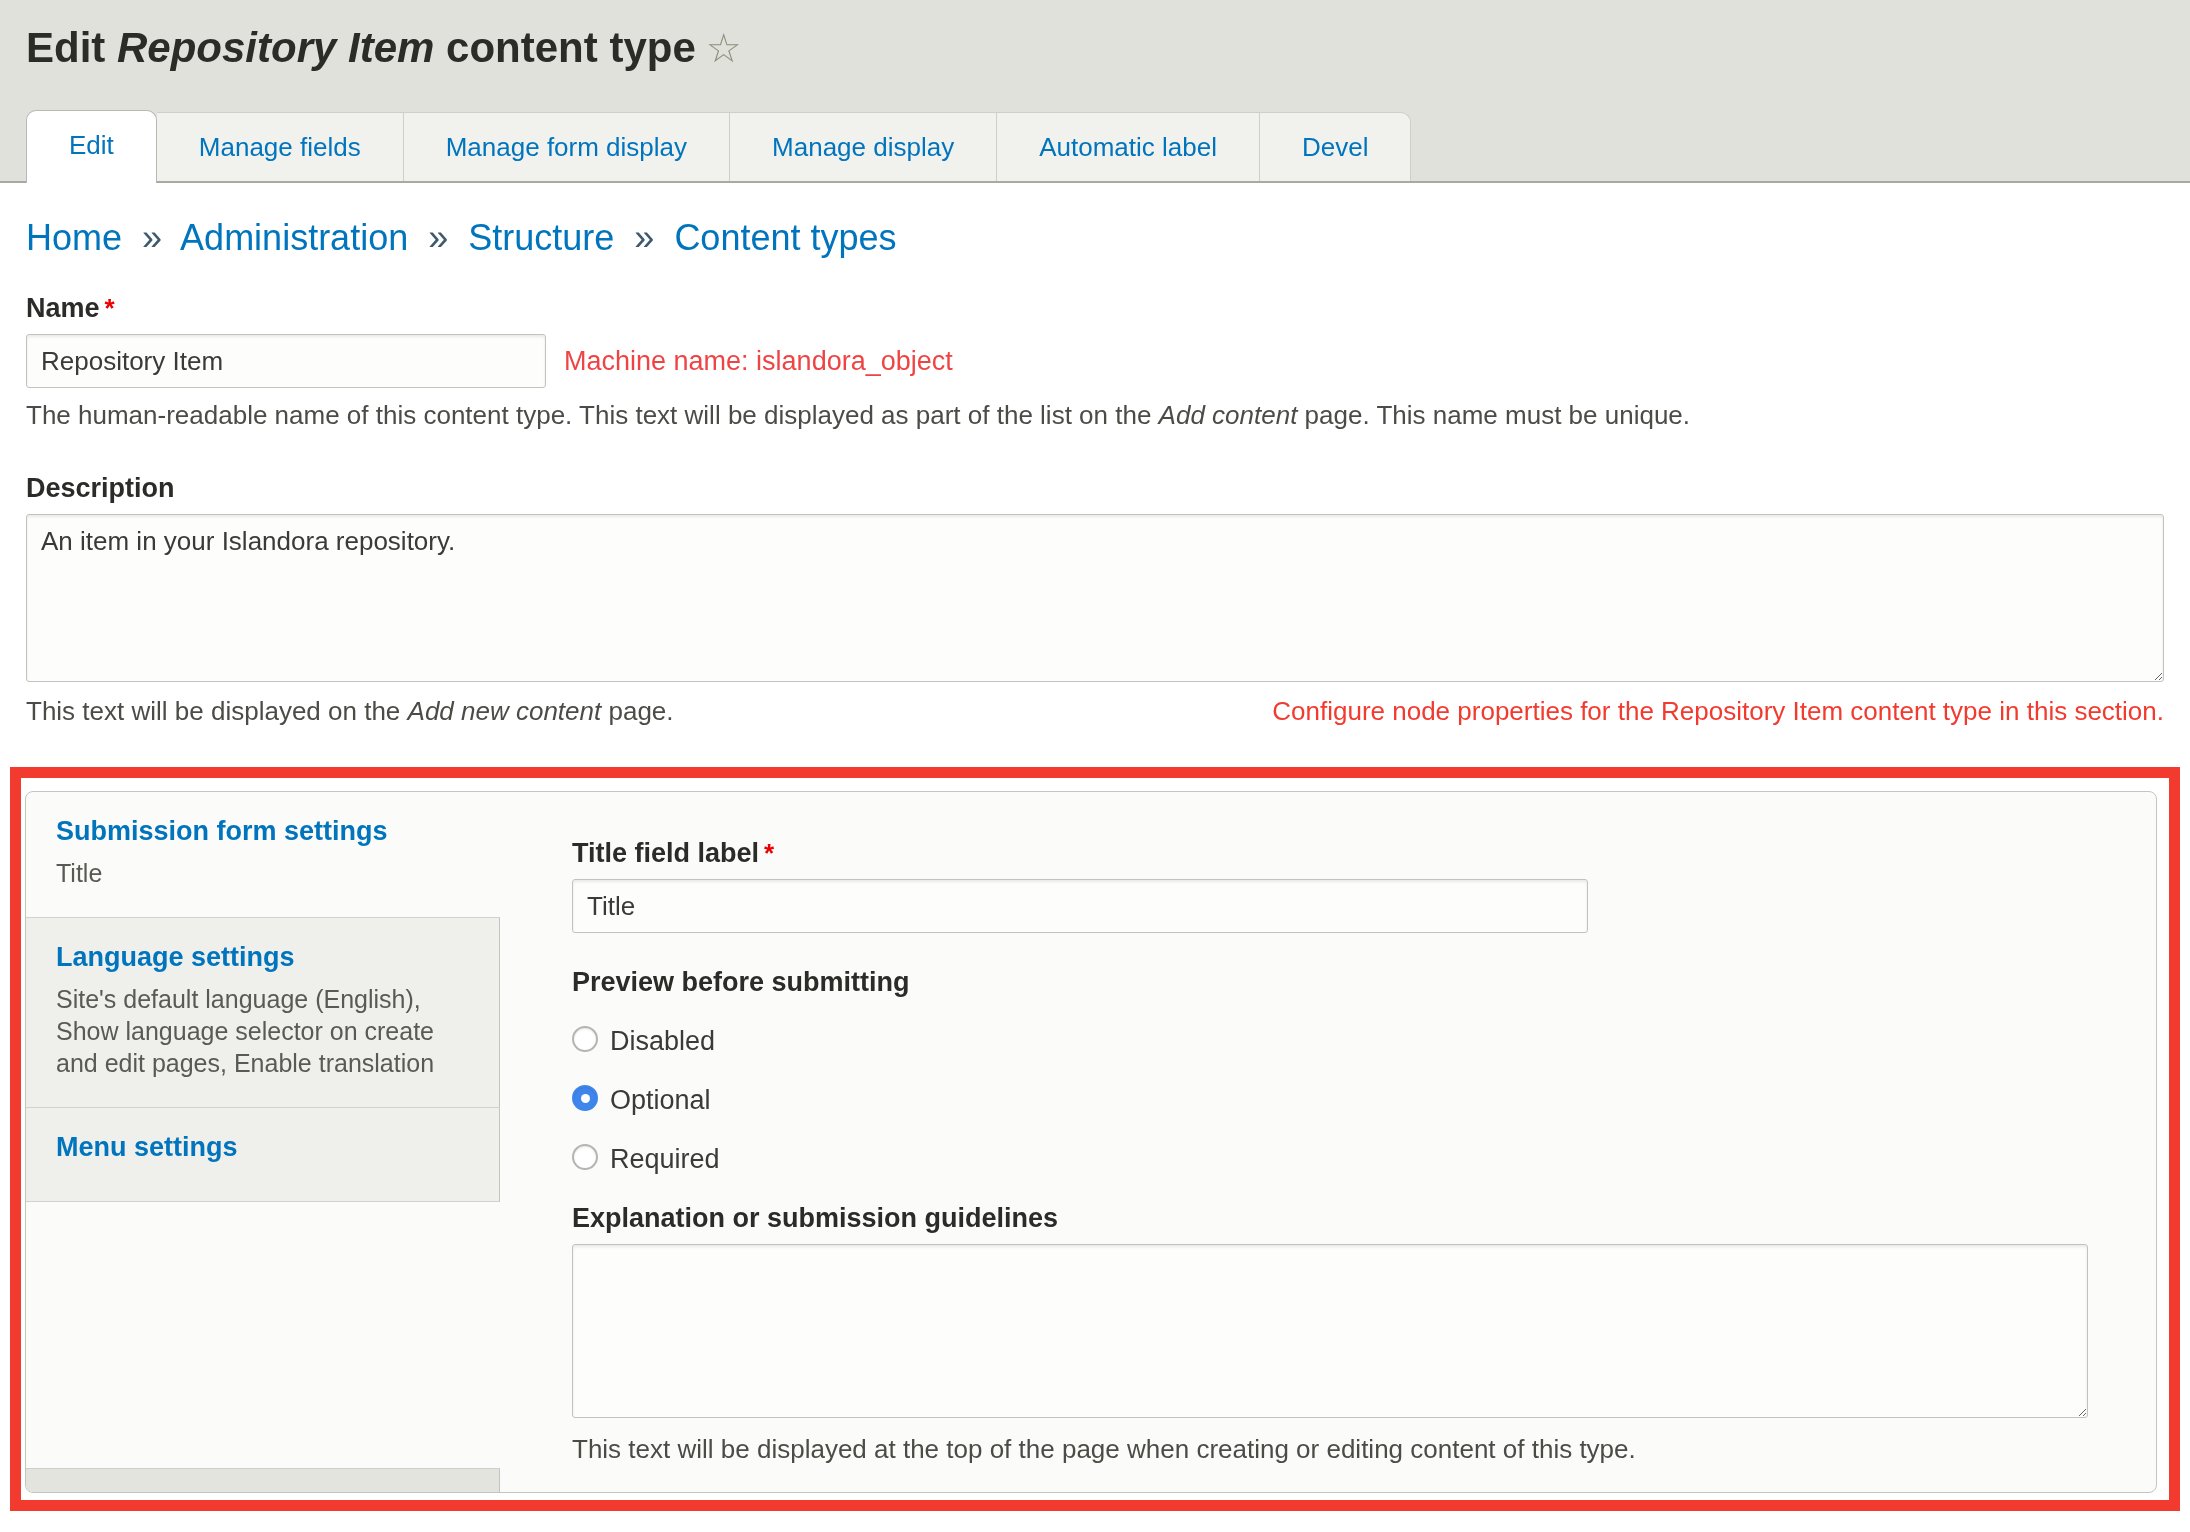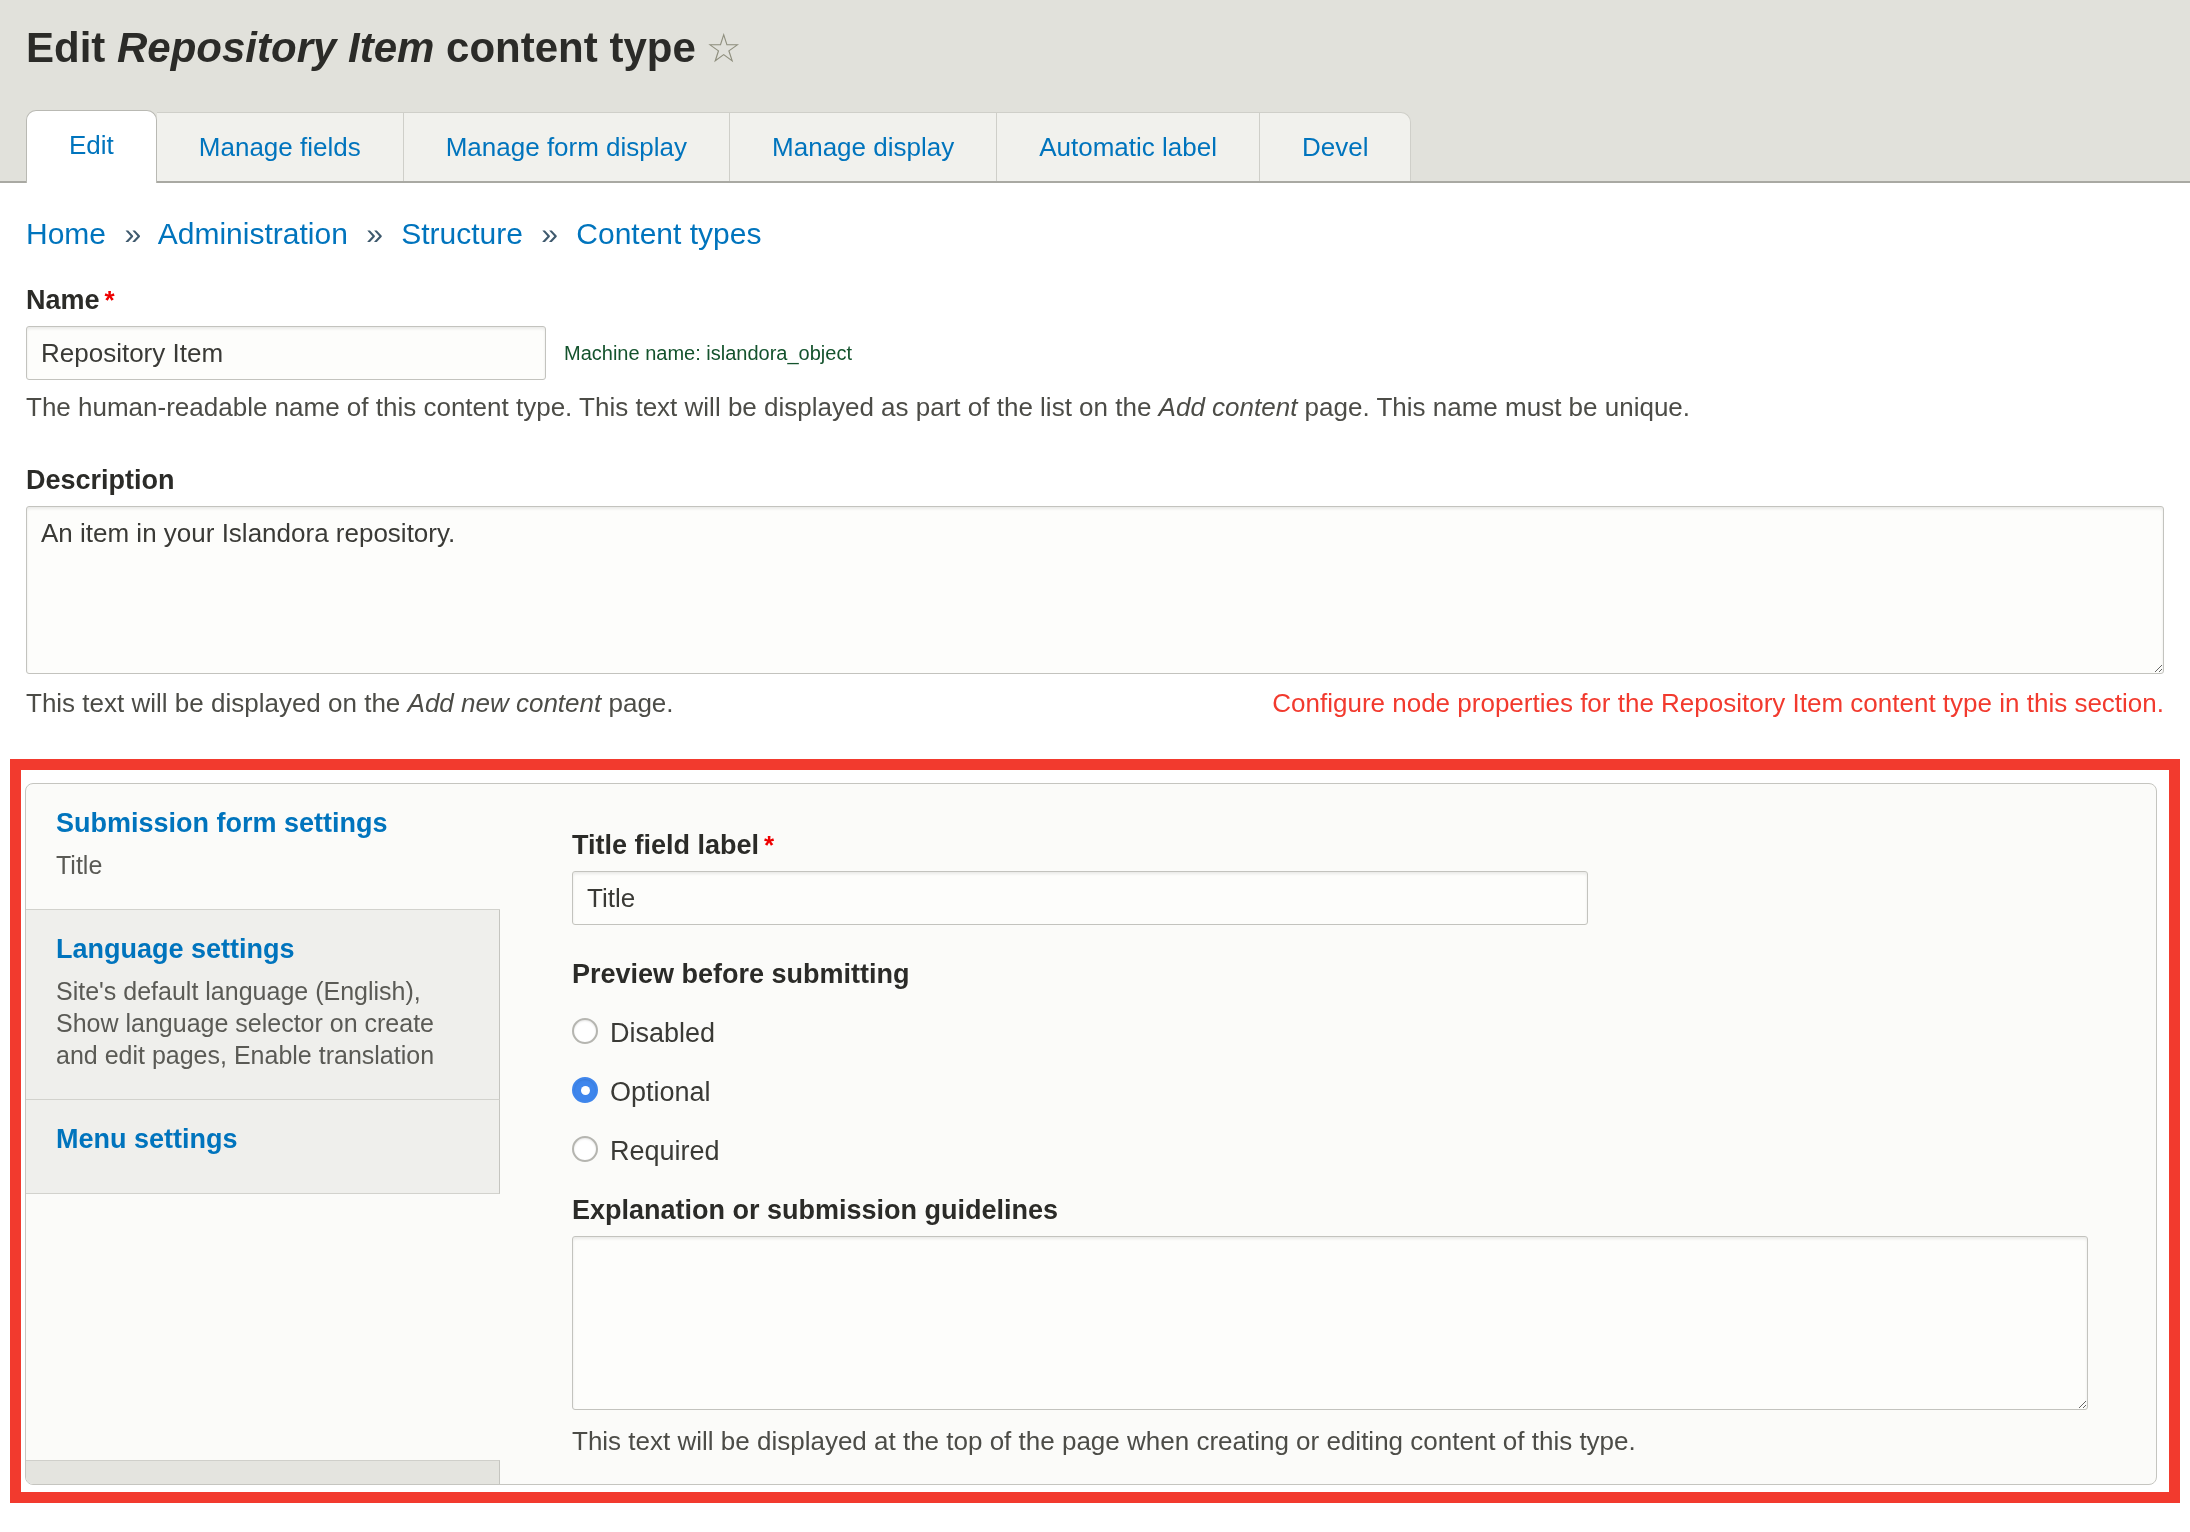--- a/index.html
+++ b/index.html
@@ -64,21 +64,21 @@
     padding-bottom: 22px;
     position: relative;
     z-index: 2;
   }
 
   
   .content { padding: 0 26px; }
 
   .breadcrumb {
     margin: 34px 0 34px;
-    font-size: 30px;
+    font-size: 36px;
   }
   .breadcrumb a { color: #0074bd; text-decoration: none; cursor: pointer; }
   .crumb-sep { color: #3f5a6e; margin: 0 10px; }
 
   .form-label {
     display: block;
     font-weight: bold;
     font-size: 27px;
     color: #2b2b28;
     margin: 0 0 10px;
@@ -90,21 +90,21 @@
     font-family: "Liberation Sans", sans-serif;
     font-size: 26px;
     color: #3a3a36;
     background: #fdfdfb;
     border: 1px solid #c3c3be;
     border-radius: 3px;
     box-shadow: inset 0 2px 3px rgba(0,0,0,0.08);
     padding: 10px 14px;
   }
   .name-input { width: 520px; height: 54px; }
-  .machine-name { font-size: 20px; color: #14532d; margin-left: 18px; }
+  .machine-name { font-size: 27px; color: #ef4444; margin-left: 18px; }
 
   .help-text { font-size: 26px; color: #4c4c47; margin: 12px 0 0; }
   .help-text em { font-style: italic; }
 
   .section { margin-bottom: 40px; }
   .section.name-section { margin-bottom: 42px; }
 
   .description-textarea {
     width: 100%;
     height: 168px;

